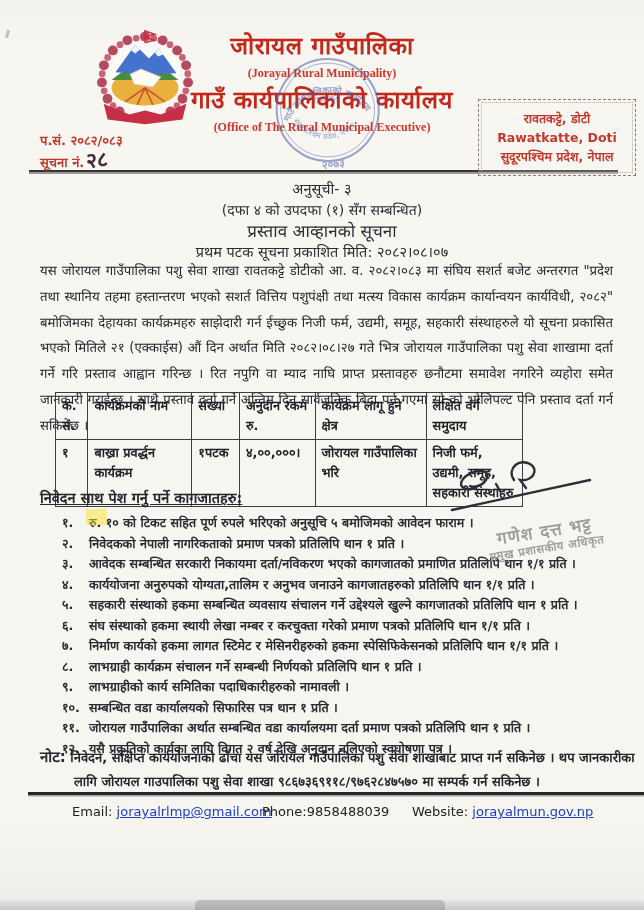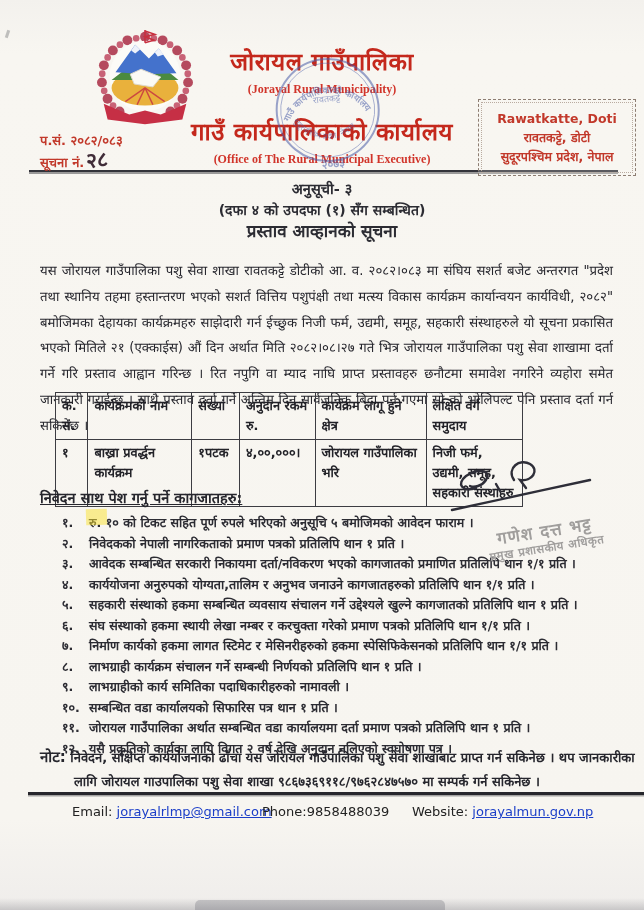--- a/index.html
+++ b/index.html
@@ -3,30 +3,30 @@
 <meta charset="utf-8">
 <style>
   html,body{margin:0;padding:0;background:#e8e6e2;}
   .page{position:relative;width:644px;height:910px;margin:0 auto;overflow:hidden;
         background:linear-gradient(180deg,#f3f1ed 0%,#f8f6f1 6%,#f7f5f0 90%,#efedeb 100%);
         font-family:"DejaVu Sans","Liberation Sans",sans-serif;color:#2b2b31;}
   .corner-mark{position:absolute;left:6px;top:30px;width:3px;height:8px;background:#9a9a9a;transform:rotate(18deg);opacity:.6;}
   
   .logo{position:absolute;left:86px;top:28px;width:118px;height:110px;}
   .head-center{position:absolute;left:0;right:0;top:32px;text-align:center;z-index:2;}
-  .np-title{font-size:24px;font-weight:bold;color:#c4281c;line-height:28px;letter-spacing:.5px;margin-top:16px;}
+  .np-title{font-size:24px;font-weight:bold;color:#c4281c;line-height:28px;letter-spacing:.5px;}
   .en-title{font-family:"Liberation Serif","DejaVu Serif",serif;font-size:12px;font-weight:bold;color:#d1342a;line-height:26px;}
   .stamp{position:absolute;left:258px;top:52px;width:140px;height:122px;opacity:.55;transform:rotate(-6deg);z-index:3;pointer-events:none;}
   .refs{position:absolute;left:40px;top:130px;color:#c2392b;font-size:13px;font-weight:bold;line-height:21px;z-index:4;}
   .notice-no-hand{display:inline-block;font-size:21px;font-weight:bold;color:#402c38;transform:rotate(-5deg);margin-left:2px;line-height:18px;}
   .addr-box{position:absolute;right:8px;top:99px;width:148px;border:1px dashed #8d7d72;outline:1px dotted #b9aba0;outline-offset:-4px;
             padding:9px 4px;text-align:center;color:#c2392b;font-weight:bold;font-size:12.5px;line-height:19px;z-index:4;background:rgba(250,248,244,.2);}
   .rule-top{position:absolute;left:29px;right:26px;top:170px;height:2px;background:#33333a;box-shadow:0 2px 0 rgba(40,40,46,.45);}
   
-  .title-block{position:absolute;left:0;right:0;top:179px;text-align:center;font-weight:bold;color:#2c2c33;}
+  .title-block{position:absolute;left:0;right:0;top:179px;text-align:center;font-weight:normal;color:#2c2c33;}
   .title-block .t1{font-size:14.5px;line-height:21px;}
   .title-block .t2{font-size:14px;line-height:21px;}
   .title-block .t3{font-size:17px;line-height:21px;}
   .title-block .t4{font-size:14.5px;line-height:20px;}
   
   .body-par{position:absolute;left:40px;width:573px;top:258px;font-size:13.2px;line-height:25.8px;text-align:justify;color:#26262d;}
   
   table.program{position:absolute;left:55px;top:392px;width:468px;border-collapse:collapse;font-size:12.8px;color:#222228;}
   table.program th,table.program td{border:1.5px solid #3c3c42;padding:3px 6px;text-align:left;font-weight:bold;vertical-align:top;line-height:20px;}
   table.program th{font-weight:bold;}
@@ -131,31 +131,32 @@
     <text x="65" y="50" font-size="9" fill="#4a5da8" text-anchor="middle">रावतकट्टे</text>
     <text x="65" y="116" font-size="11" fill="#4a5da8" text-anchor="middle" font-weight="bold">२०७३</text>
   </svg>
 
   <div class="refs">
     <div>प.सं. २०८२/०८३</div>
     <div><span>सूचना नं.</span><span class="notice-no-hand">२८</span></div>
   </div>
 
   <div class="addr-box">
+    <div>रावतकट्टे, डोटी</div>
     <div>Rawatkatte, Doti</div>
-    <div>रावतकट्टे, डोटी</div>
     <div>सुदूरपश्चिम प्रदेश, नेपाल</div>
   </div>
 
   <div class="rule-top"></div>
 
   <div class="title-block">
     <div class="t1">अनुसूची- ३</div>
     <div class="t2">(दफा ४ को उपदफा (१)  सँग सम्बन्धित)</div>
     <div class="t3">प्रस्ताव आव्हानको सूचना</div>
+    <div class="t4">प्रथम पटक सूचना प्रकाशित मिति: २०८२।०८।०७</div>
   </div>
 
   <div class="body-par">यस जोरायल गाउँपालिका पशु सेवा शाखा रावतकट्टे डोटीको आ. व. २०८२।०८३ मा संघिय सशर्त बजेट अन्तरगत "प्रदेश तथा स्थानिय तहमा हस्तान्तरण भएको सशर्त वित्तिय पशुपंक्षी तथा मत्स्य विकास कार्यक्रम कार्यान्वयन कार्यविधी, २०८२" बमोजिमका देहायका कार्यक्रमहरु साझेदारी गर्न ईच्छुक निजी फर्म, उद्यमी, समूह, सहकारी संस्थाहरुले यो सूचना  प्रकासित भएको  मितिले २१ (एक्काईस)  औं दिन अर्थात मिति २०८२।०८।२७ गते भित्र जोरायल गाउँपालिका पशु सेवा शाखामा दर्ता गर्ने गरि प्रस्ताव आह्वान गरिन्छ ।  रित नपुगि वा म्याद नाघि प्राप्त प्रस्तावहरु छनौटमा समावेश नगरिने व्यहोरा समेत जानकारी गराईन्छ ।  साथै प्रस्ताव दर्ता गर्ने अन्तिम दिन सार्वजनिक बिदा पर्न गएमा सो को भोलिपल्ट पनि प्रस्ताव दर्ता गर्न सकिनेछ ।</div>
 
   <table class="program">
     <colgroup>
       <col style="width:35px">
         <col style="width:125px">
         <col style="width:50px">
       <col style="width:80px">

